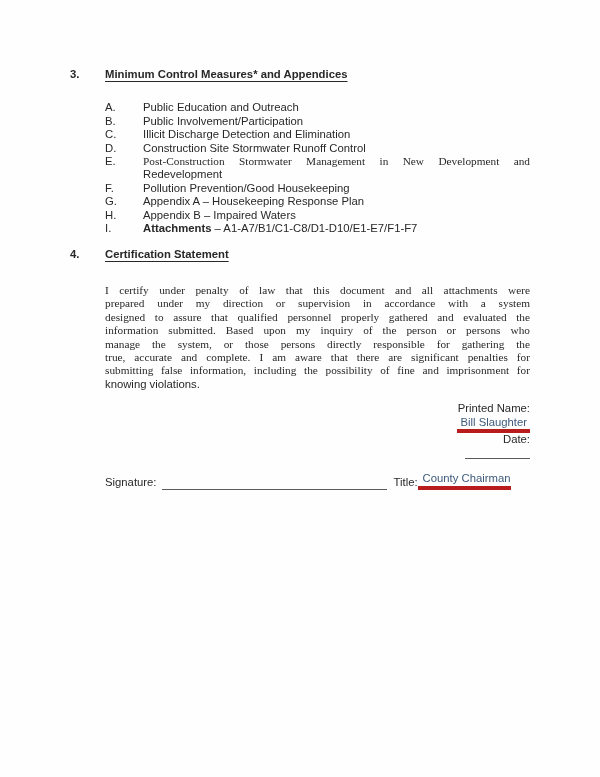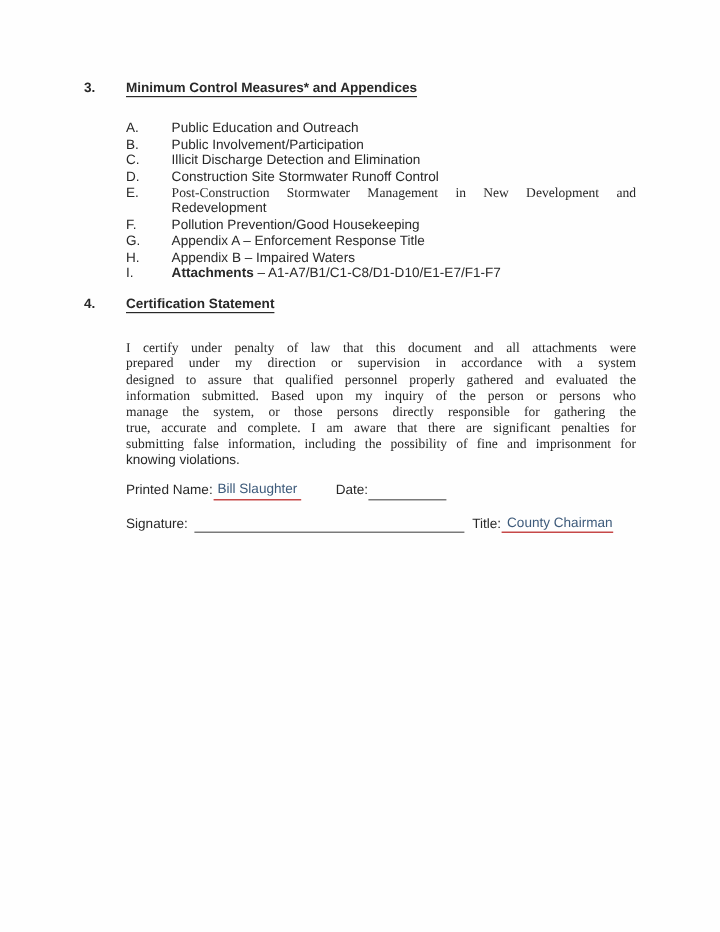--- a/index.html
+++ b/index.html
@@ -26,25 +26,25 @@
   }
   .list { margin-left: 35px; margin-top: 20px; }
   .li { display: flex; }
   .li-letter { width: 38px; flex: none; }
   .li-text { flex: 1; text-align: justify; }
   .jl { text-align: justify; text-align-last: justify; font-family: Liberation Serif, serif; }
   .b { font-weight: bold; }
   .sec4 { margin-top: 13px; }
   .para { margin-left: 35px; margin-top: 22px; }
   .form-row { display: flex; align-items: flex-end; margin-left: 35px; }
-  .row1 { margin-top: 11px; }
+  .row1 { margin-top: 11px; flex-direction: column; }
   .row2 { margin-top: 13px; }
   .field {
     color: #3d5a7a;
-    border-bottom: 1px solid #b91c1c;
+    border-bottom: 4px solid #b91c1c;
     padding: 0 3px 0 3px;
     white-space: nowrap;
     text-align: center;
   }
   .blank { border-bottom: 1px solid #5a5a5a; height: 13px; display: inline-block; }
   .name-field { margin-left: 1px; }
   .date-label { margin-left: 29px; }
   .date-blank { width: 65px; }
   .sig-blank { width: 225px; margin-left: 5px; }
   .title-label { margin-left: 7px; }
@@ -83,21 +83,21 @@
         <div class="jl">Post-Construction Stormwater Management in New Development and</div>
         <div>Redevelopment</div>
       </div>
     </div>
     <div class="li">
       <div class="li-letter">F.</div>
       <div class="li-text">Pollution Prevention/Good Housekeeping</div>
     </div>
     <div class="li">
       <div class="li-letter">G.</div>
-      <div class="li-text">Appendix A – Enforcement Response Title</div>
+      <div class="li-text">Appendix A – Housekeeping Response Plan</div>
     </div>
     <div class="li">
       <div class="li-letter">H.</div>
       <div class="li-text">Appendix B – Impaired Waters</div>
     </div>
     <div class="li">
       <div class="li-letter">I.</div>
       <div class="li-text"><span class="b">Attachments</span><span> – A1-A7/B1/C1-C8/D1-D10/E1-E7/F1-F7</span></div>
     </div>
   </div>

